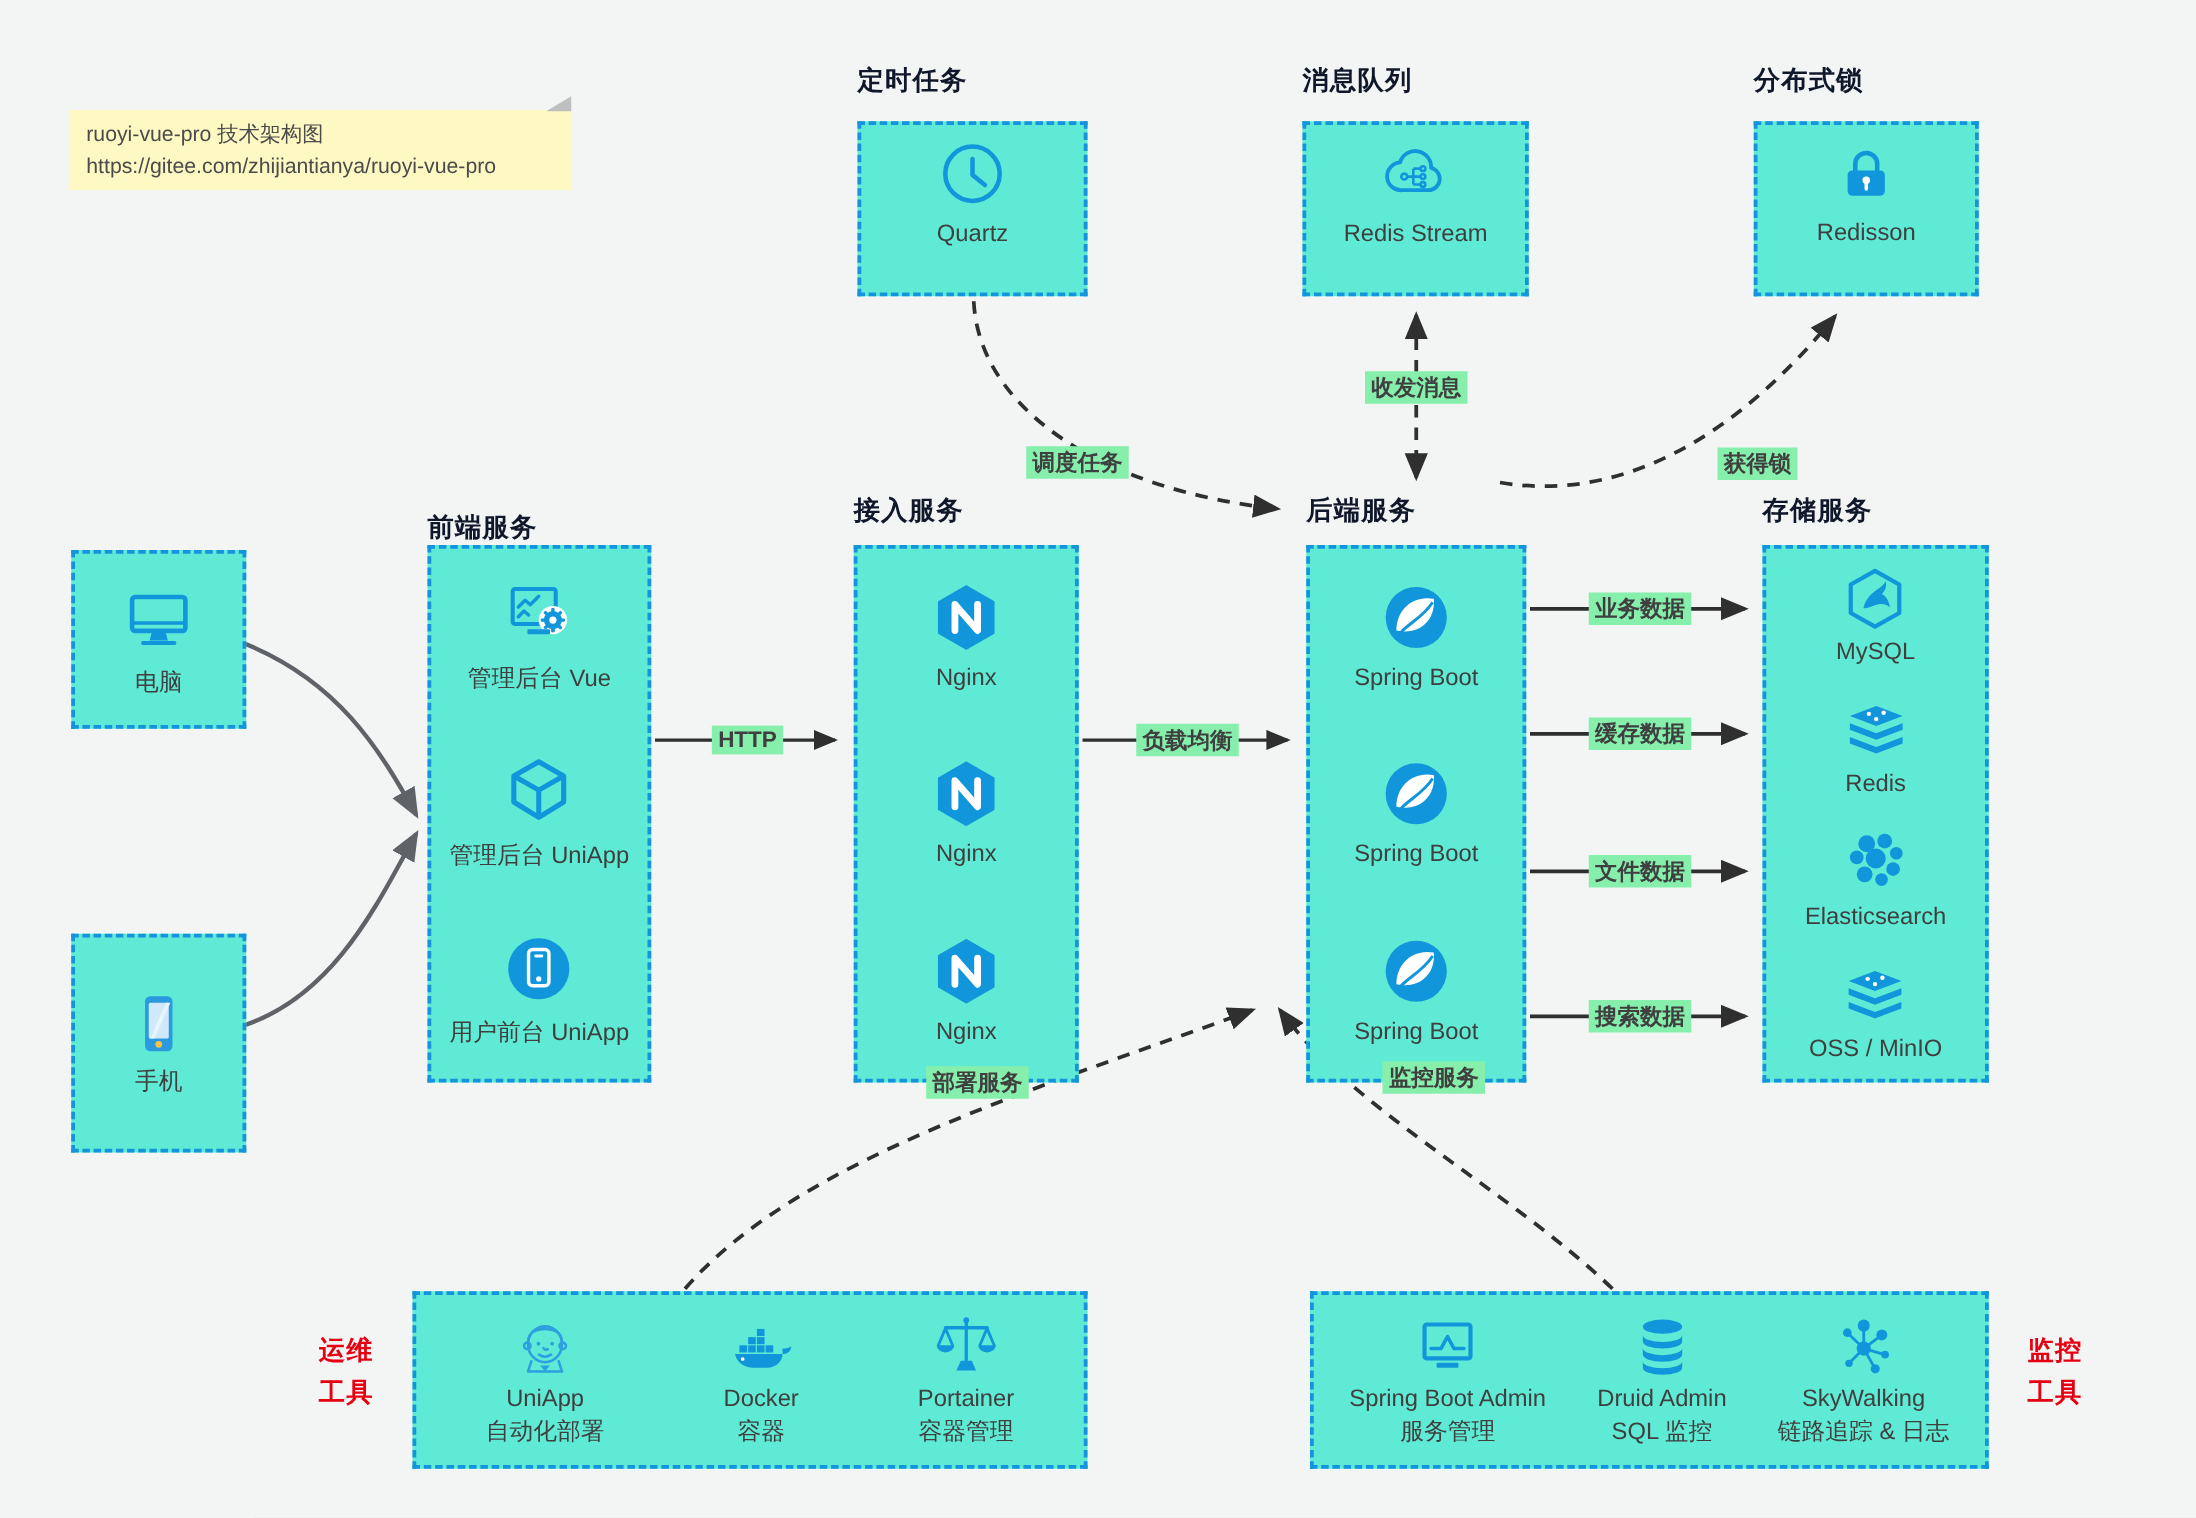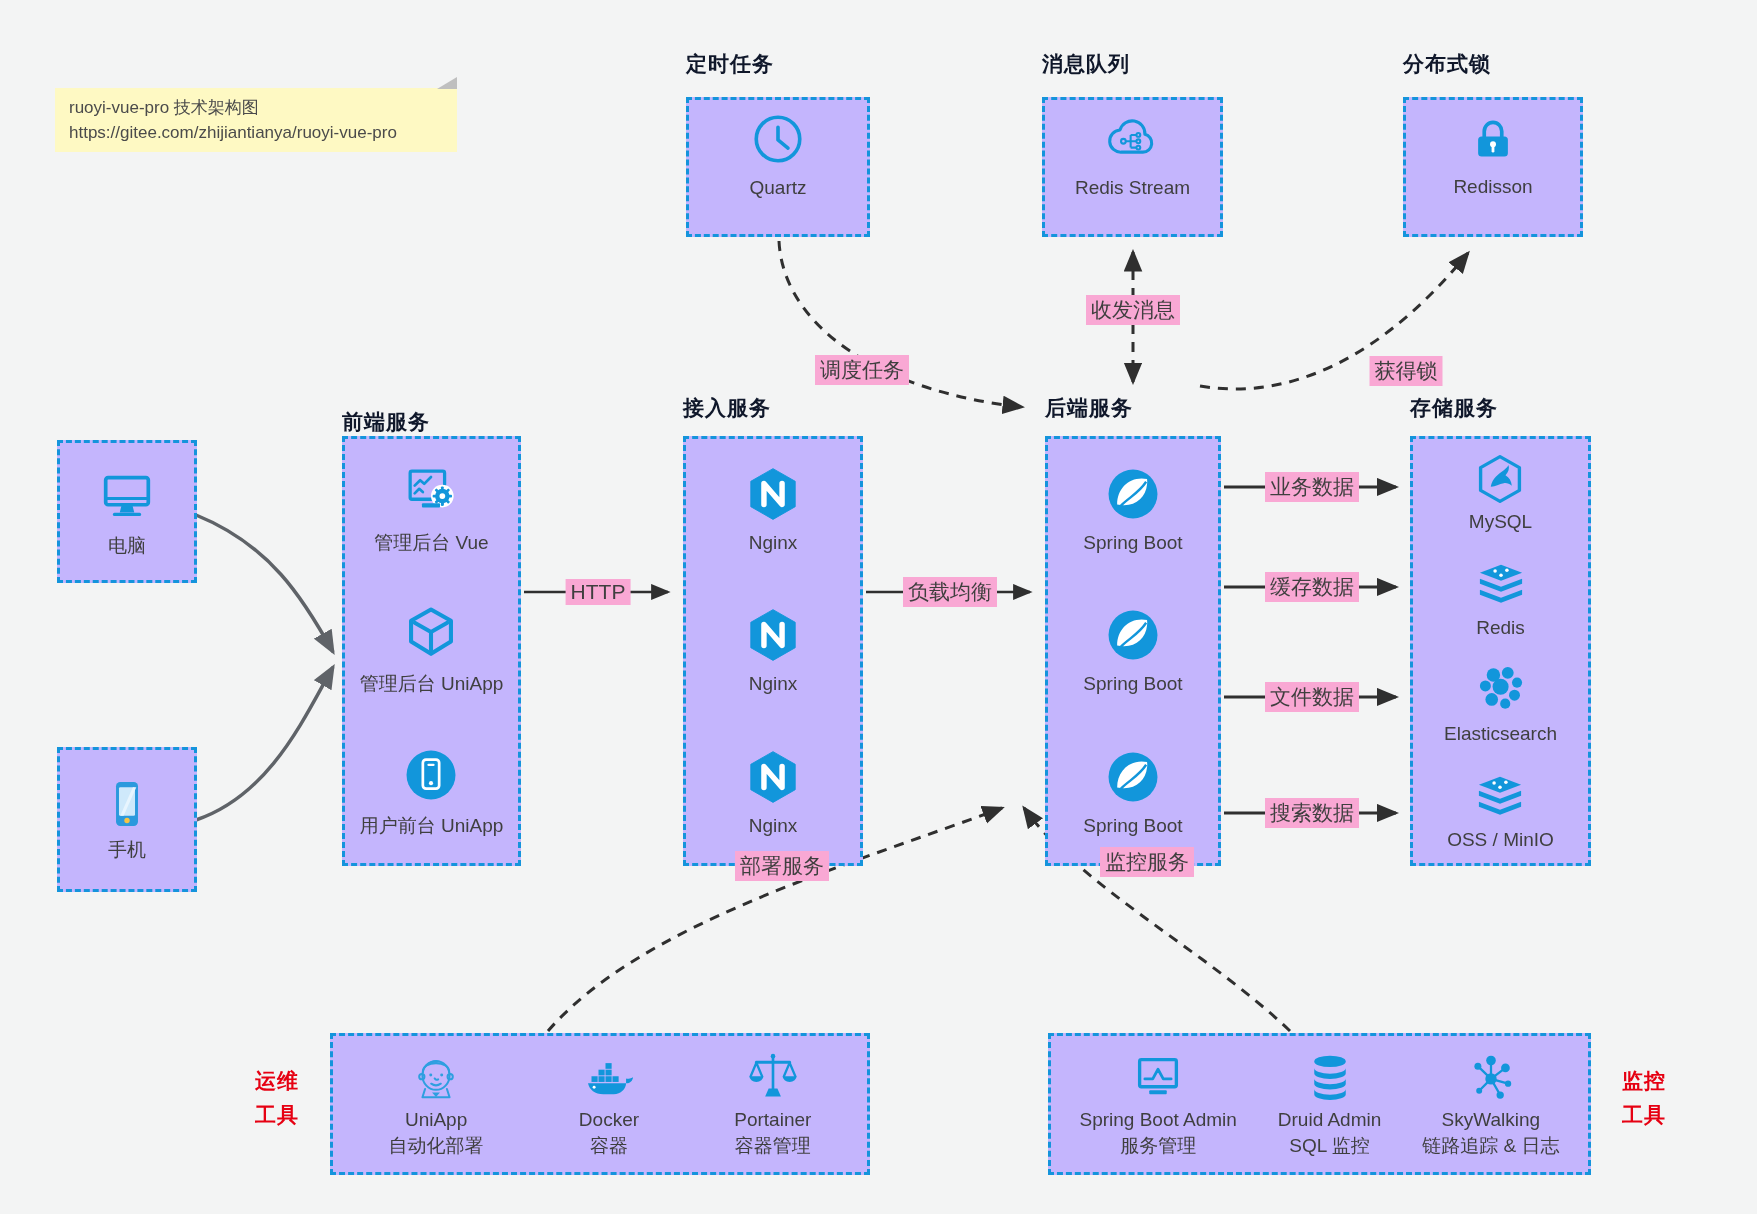--- a/index.html
+++ b/index.html
@@ -1,30 +1,30 @@
 <!DOCTYPE html>
 <html><head>
 <meta charset="utf-8">
 <style>
   html,body{margin:0;padding:0;background:#e9eaea;}
   .canvas{position:relative;width:1757px;height:1214px;background:#f3f4f4;
           font-family:"Liberation Sans","DejaVu Sans",sans-serif;overflow:hidden;}
   svg{display:block;}
   .layer{position:absolute;left:0;top:0;pointer-events:none;}
-  .dbox{position:absolute;background:#c4b5fd;border:3px dashed #1494dc;box-sizing:border-box;
+  .dbox{position:absolute;background:#5eead4;border:3px dashed #1494dc;box-sizing:border-box;
         display:flex;flex-direction:column;justify-content:space-around;align-items:center;}
   .rowbox{flex-direction:row;justify-content:space-around;align-items:center;padding:0 8px;}
   .gtitle{position:absolute;color:#0f172a;font-weight:bold;font-size:21px;
           letter-spacing:1px;white-space:nowrap;}
   .item{display:flex;flex-direction:column;align-items:center;gap:9px;}
   .ilabel{font-size:19px;color:#3f3f3f;white-space:nowrap;}
   .bitem{display:flex;flex-direction:column;align-items:center;gap:1px;}
   .bname,.bdesc{font-size:19px;color:#3f3f3f;line-height:1.32;white-space:nowrap;}
-  .chip{position:absolute;transform:translate(-50%,-50%);background:#f9a8d4;padding:1px 5px;
-        font-size:21px;color:#3f3f3f;white-space:nowrap;}
+  .chip{position:absolute;transform:translate(-50%,-50%);background:#86efac;padding:1px 5px;
+        font-size:18px;color:#3f3f3f;white-space:nowrap;font-weight:bold;}
   .side-label{position:absolute;color:#e60012;font-weight:bold;font-size:21px;line-height:1.6;
         text-align:center;letter-spacing:1px;}
   .note{position:absolute;left:55px;top:88px;width:402px;height:64px;background:#fef9c3;
         box-sizing:border-box;padding:8px 0 0 14px;}
   .note-line{font-size:17px;color:#4b4b4b;line-height:1.45;white-space:nowrap;}
   .note-fold{position:absolute;right:0;top:-11px;width:0;height:0;
         border-left:20px solid transparent;border-bottom:12px solid #bfbfbf;}
   .icon{flex:none;}
 </style>
 </head>
@@ -279,21 +279,21 @@
   </div>
 
   <div class="dbox" style="left:57px;top:440px;width:140px;height:143px;">
     <div class="item" style="gap:6px;">
       <svg class="icon" width="62" height="62">
           <use href="#sym-desktop"></use>
         </svg>
       <div class="ilabel">电脑</div>
     </div>
   </div>
-  <div class="dbox" style="left:57px;top:747px;width:140px;height:145px;">
+  <div class="dbox" style="left:57px;top:747px;width:140px;height:175px;">
     <div class="item" style="gap:6px;">
       <svg class="icon" width="54" height="54">
           <use href="#sym-phone"></use>
         </svg>
       <div class="ilabel">手机</div>
     </div>
   </div>
 
   <div class="gtitle" style="left:342px;top:408px;width:179px;">前端服务</div>
   <div class="dbox" style="left:342px;top:436px;width:179px;height:430px;">

